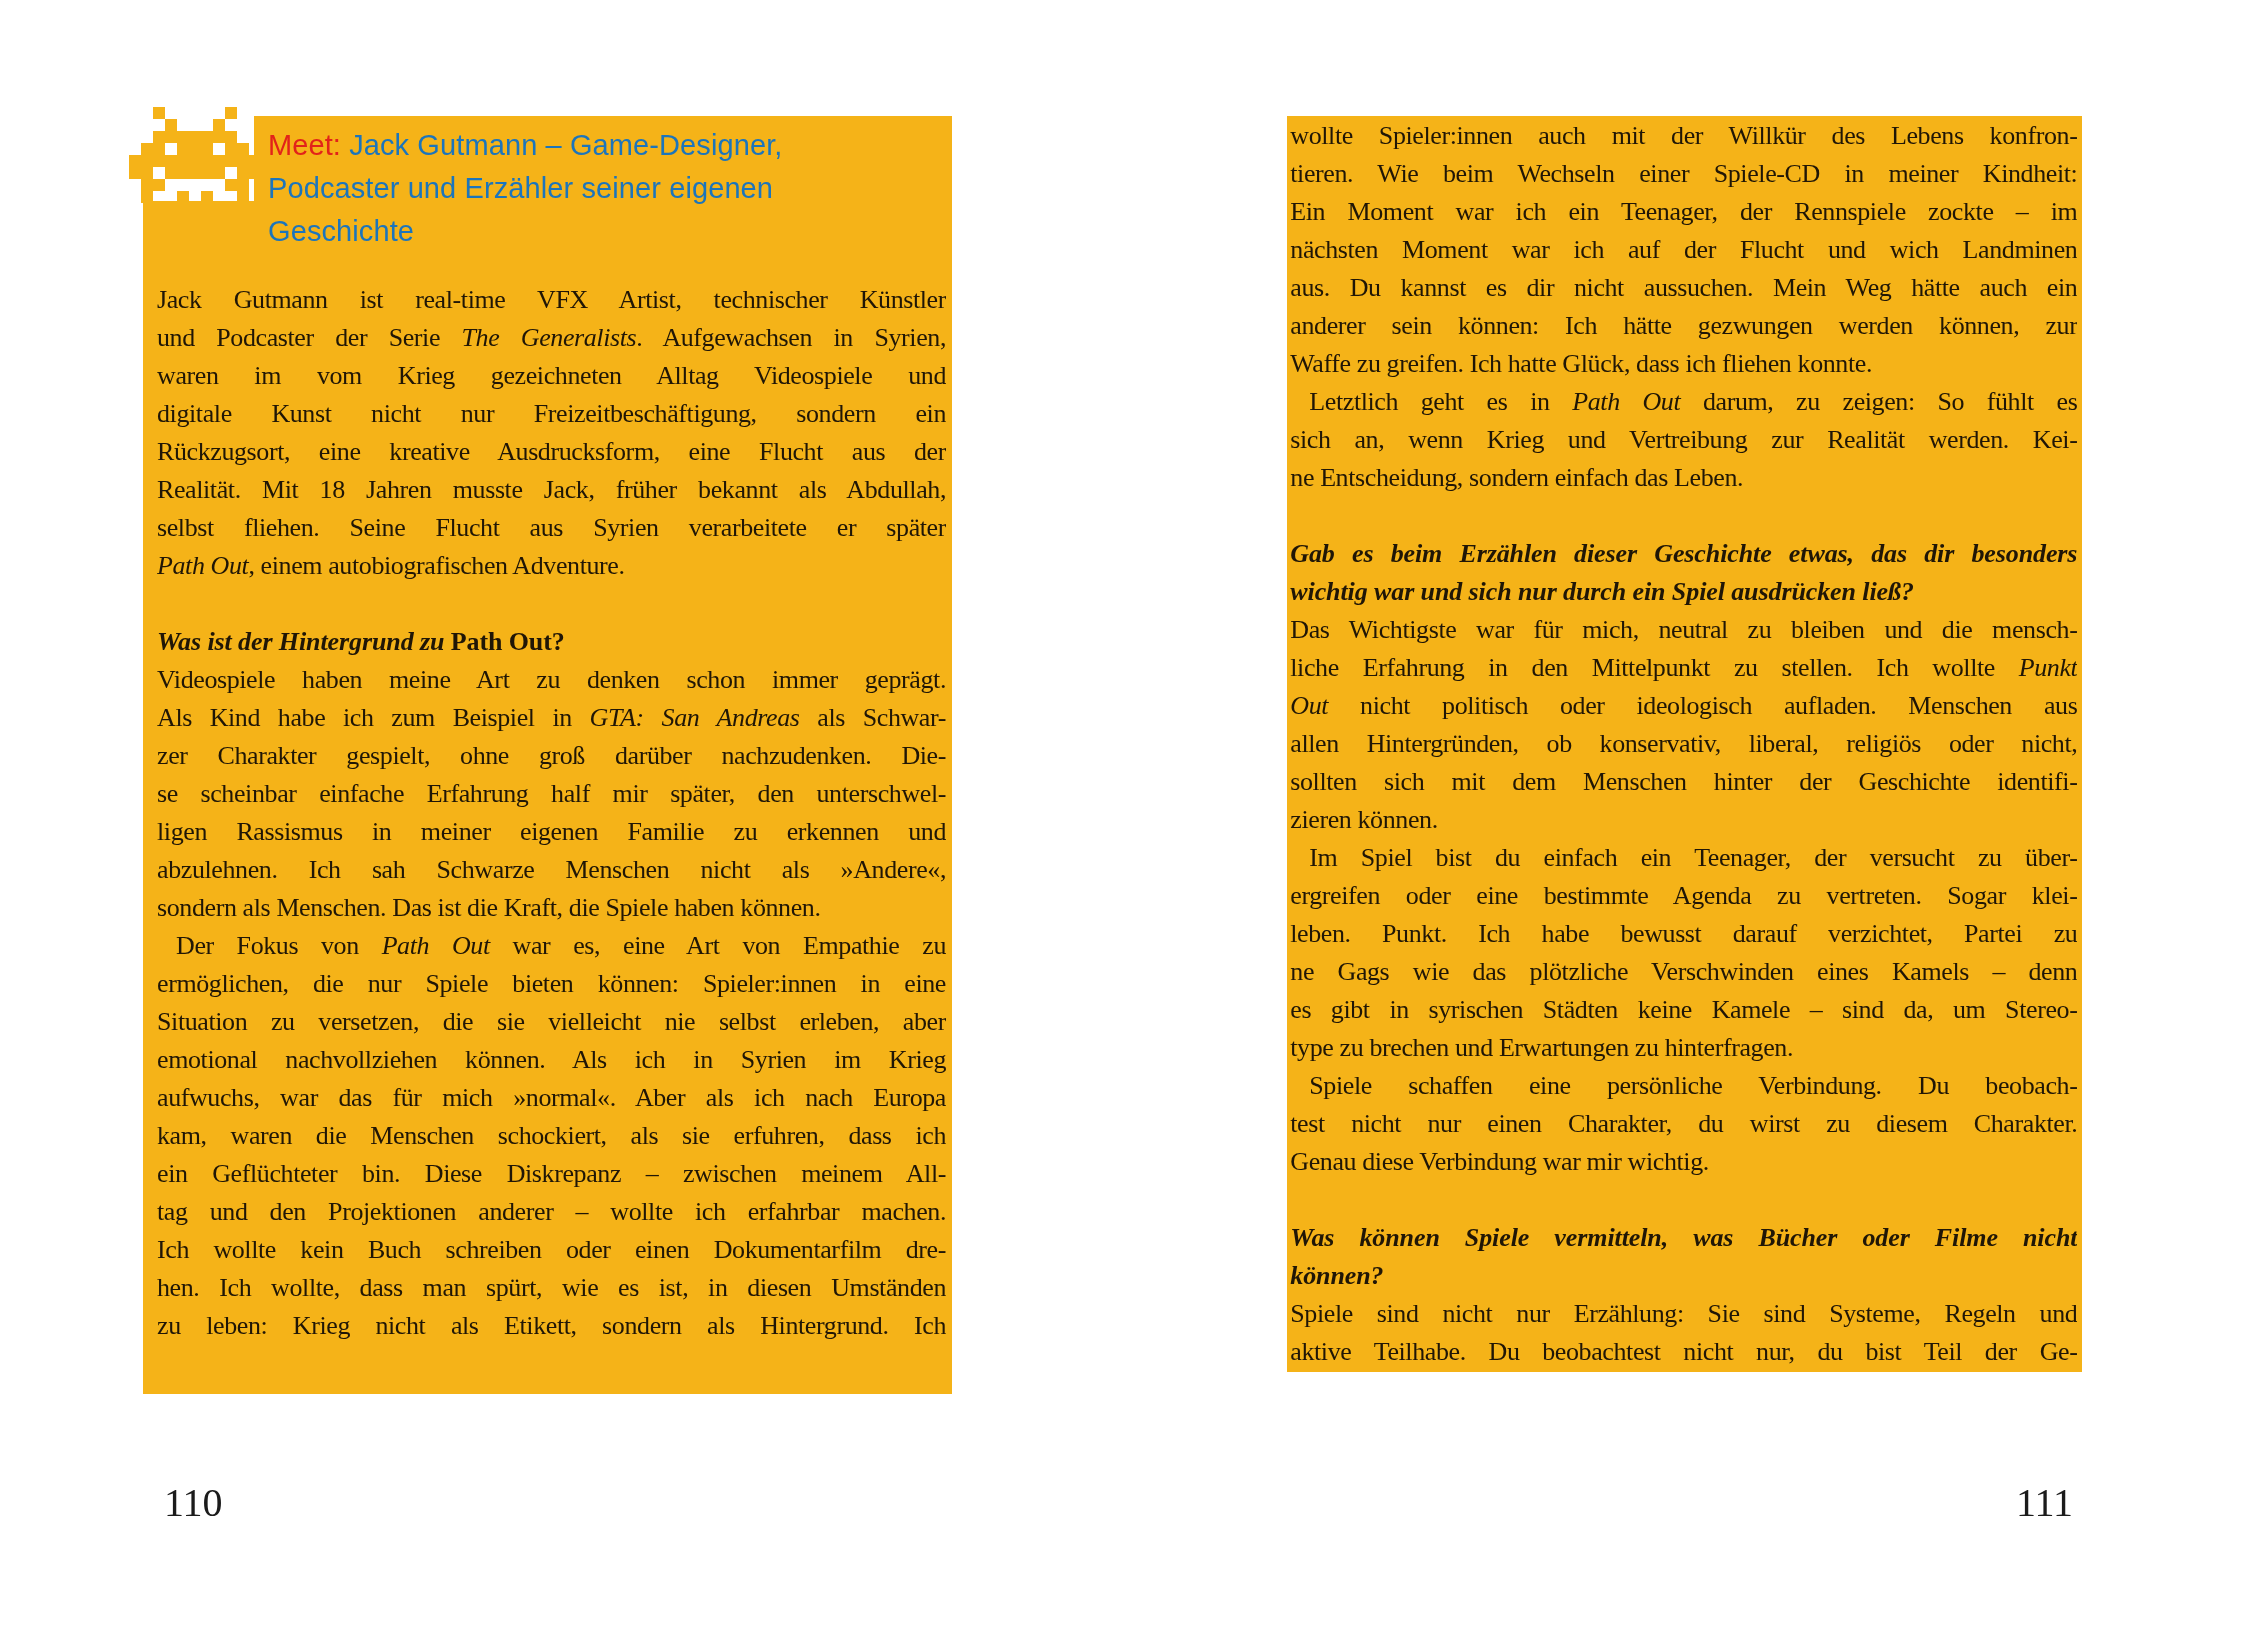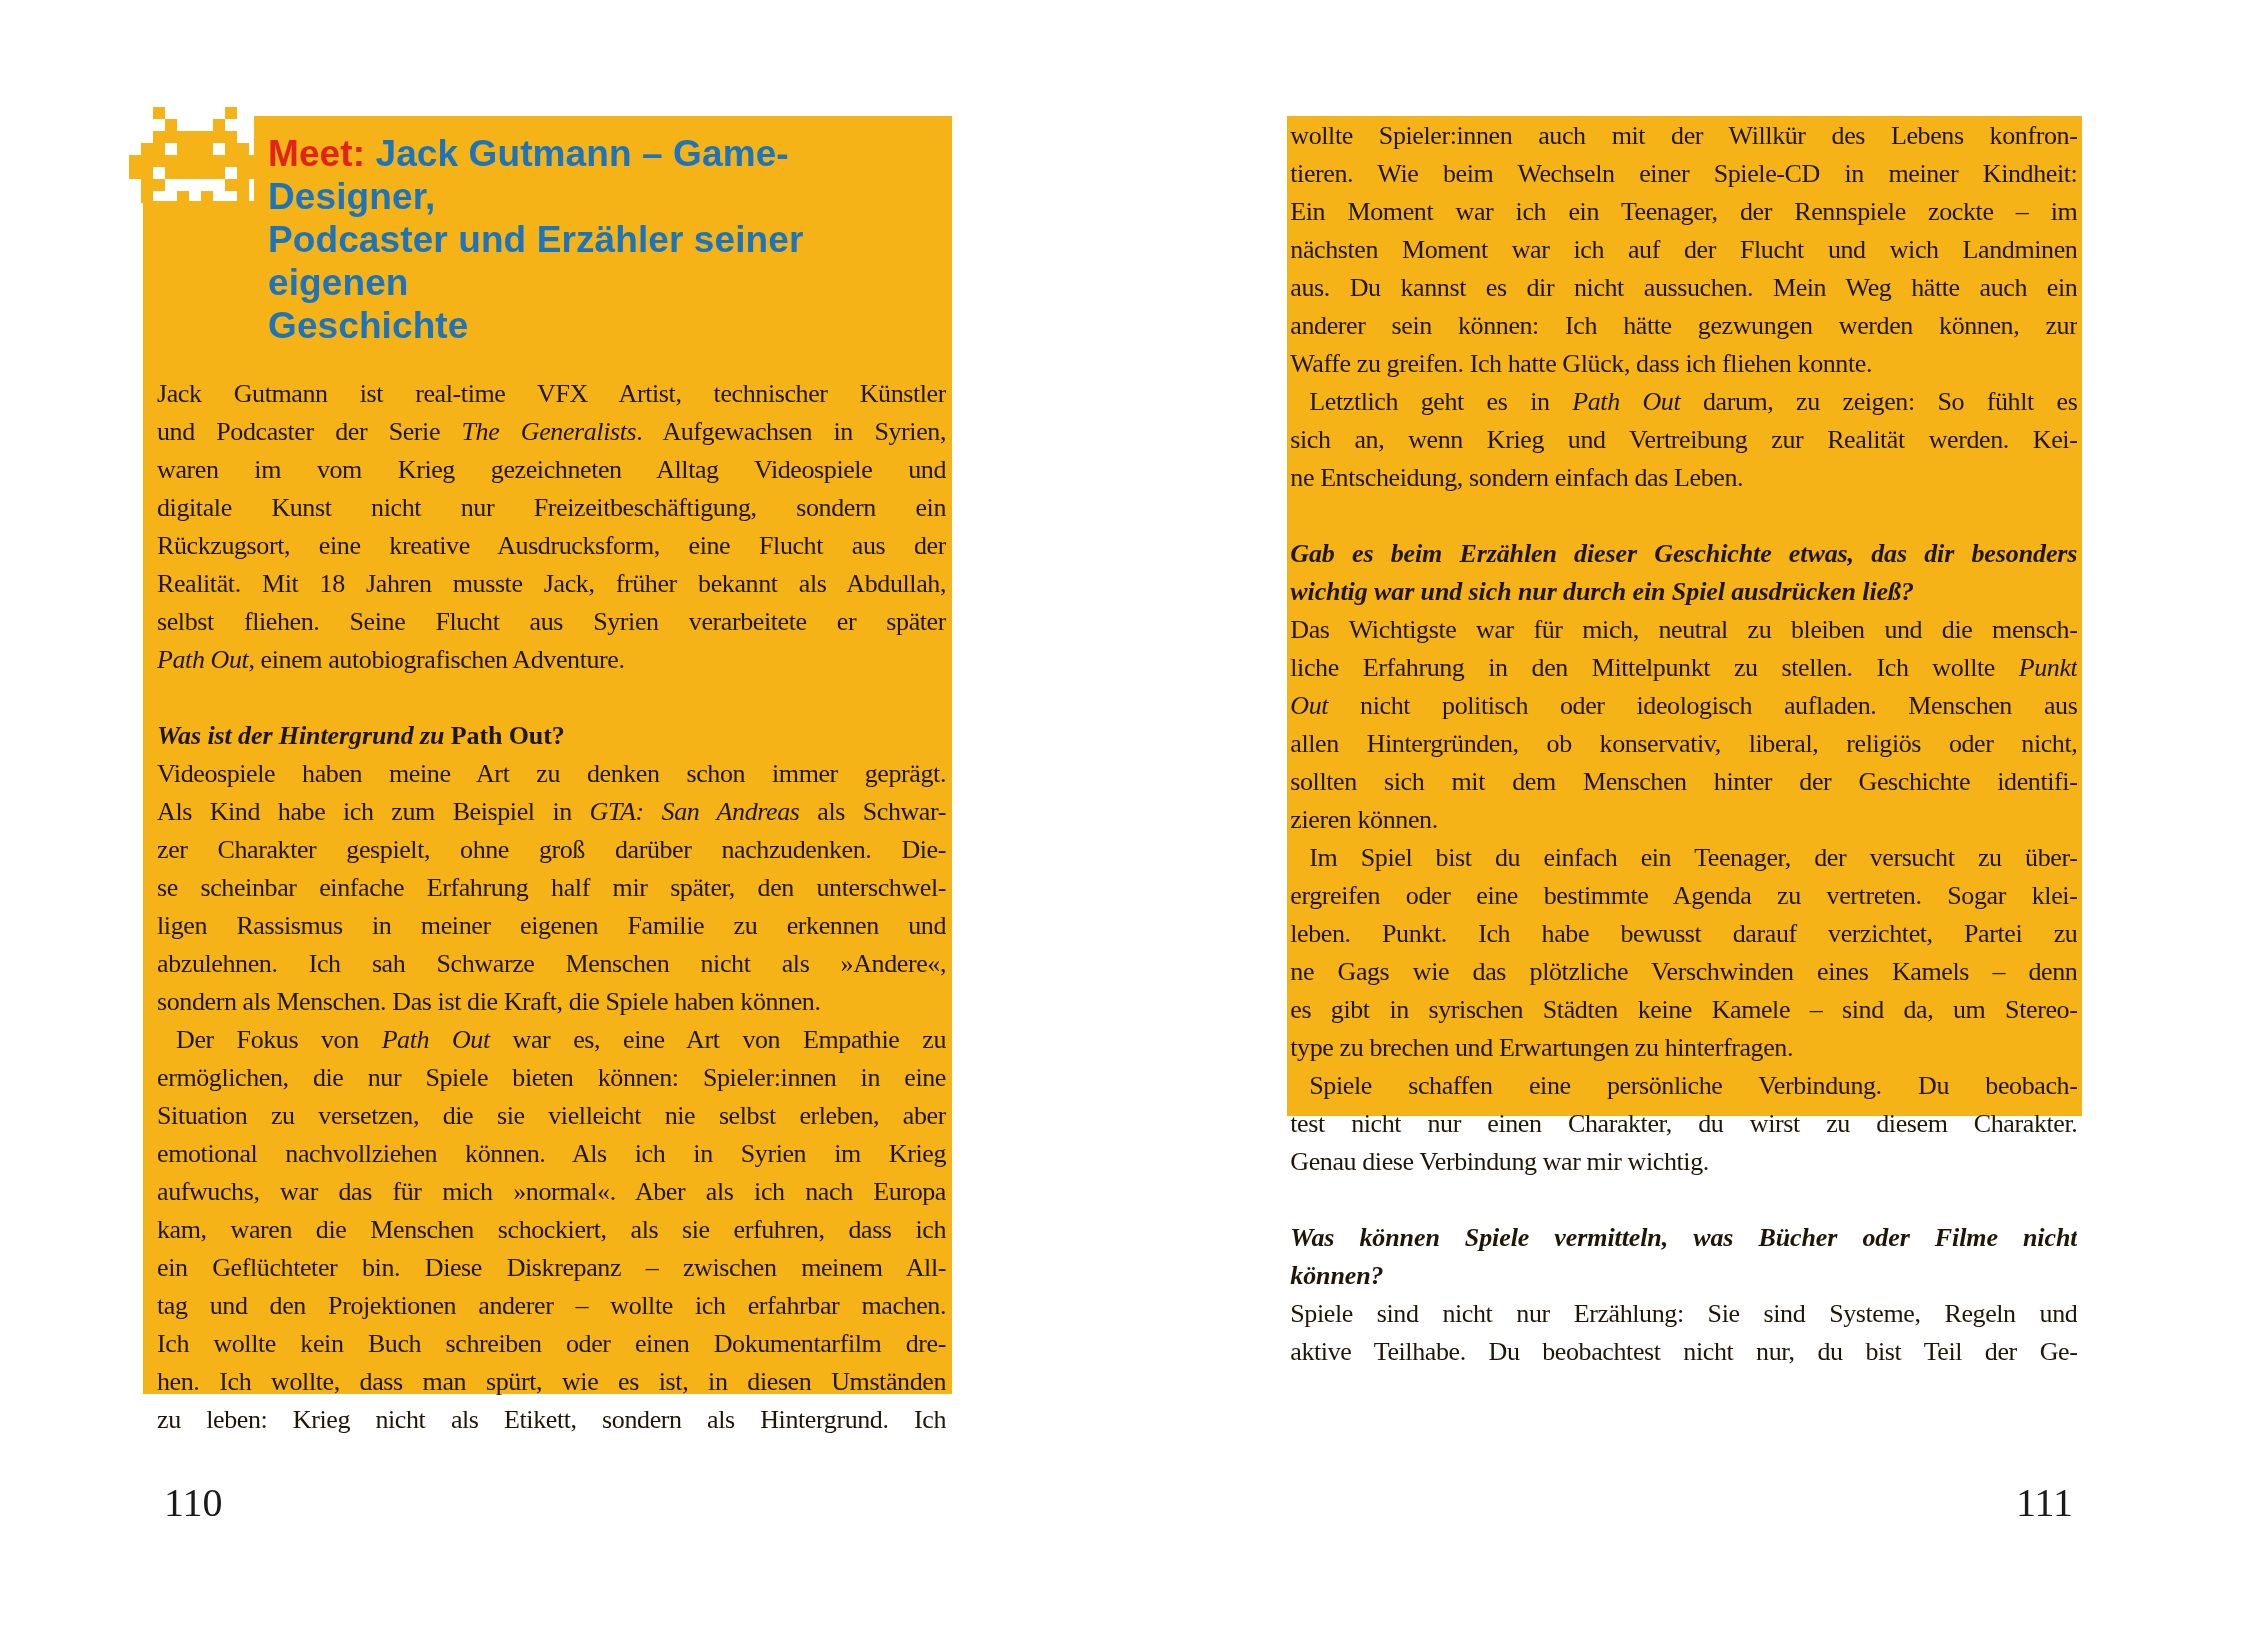--- a/index.html
+++ b/index.html
@@ -13,35 +13,35 @@
   body{
     width:2261px;height:1637px;
     position:relative;overflow:hidden;
     font-family:"Liberation Serif","DejaVu Serif",serif;
   }
   .block{
     position:absolute;top:116px;
     background:var(--orange);
   }
   .block-left{left:143px;width:809px;height:1278px;}
-  .block-right{left:1287px;width:795px;height:1000px;}
+  .block-right{left:1287px;width:795px;height:1256px;}
   
   .notch{
     position:absolute;left:143px;top:116px;width:111px;height:85px;
     background:#ffffff;z-index:2;
   }
   .invader{position:absolute;left:129px;top:107px;z-index:3;}
   .inv-row{display:flex;height:12px;}
   .inv-cell{width:12px;height:12px;}
   .inv-cell.on{background:var(--orange);}
   .hdr{
     position:relative;z-index:4;
-    padding:16px 0 0 125px;
+    padding:8px 0 0 125px;
     font-family:"Liberation Sans","DejaVu Sans",sans-serif;
-    font-weight:bold;font-size:37px;line-height:43px;
+    font-weight:normal;font-size:29px;line-height:43px;
     letter-spacing:0.1px;
   }
   .hdr .meet{color:var(--red);}
   .hdr .rest{color:var(--blue);}
   .textcol{
     position:relative;z-index:4;
     font-size:26px;line-height:38px;letter-spacing:-0.4px;
     color:var(--ink);
   }
   .textcol-left{margin-top:28px;padding:0 6px 0 14px;}

